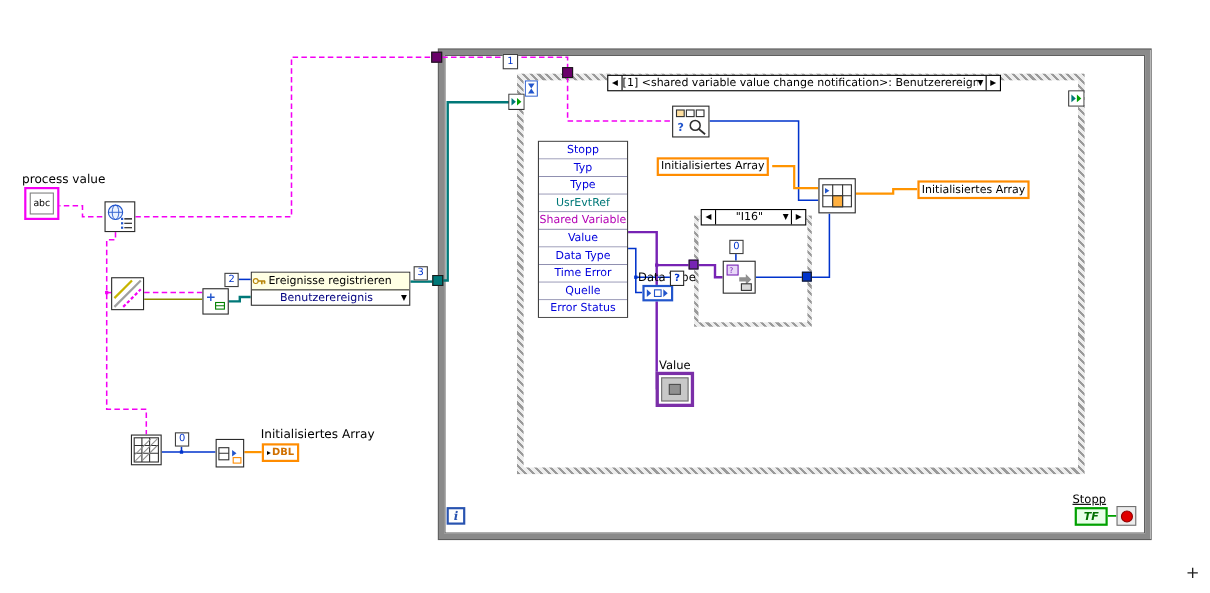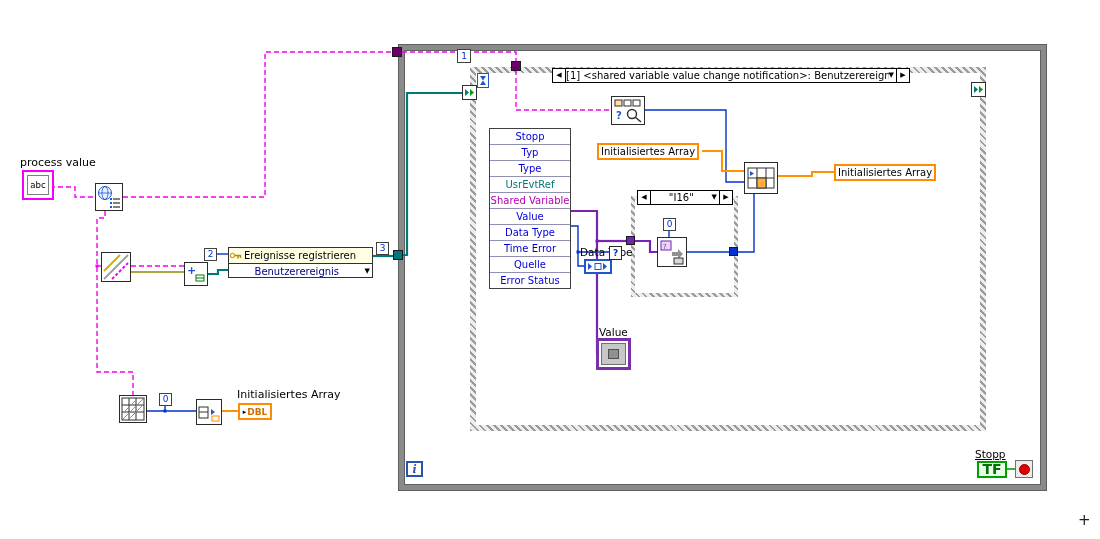--- a/index.html
+++ b/index.html
@@ -274,21 +274,21 @@
       <div style="width:9px;height:8px;background:#909090;border:1px solid #505050;"></div>
     </div>
   </div>
 
   <div class="node" style="left:406px;top:461px;width:17px;height:16px;border:2px solid #2853B0;text-align:center;">
     <span style="font-family:'DejaVu Serif',serif;font-style:italic;font-weight:bold;font-size:11px;color:#2853B0;line-height:12px;">i</span>
   </div>
 
   <div class="lbl" style="left:975px;top:448px;font-size:10.5px;text-decoration:underline;">Stopp</div>
   <div class="node" style="left:977px;top:461px;width:30px;height:17px;border:2px solid #00A000;background:#E8FFE8;text-align:center;">
-    <span style="font-size:14px;font-weight:bold;color:#007000;line-height:13px;">TF</span>
+    <span style="font-size:10px;font-weight:bold;color:#007000;line-height:13px;font-style:italic;">TF</span>
   </div>
   <div style="position:absolute;left:1015px;top:460px;width:18px;height:18px;border:1px solid #707070;background:#ECECEC;box-sizing:border-box;z-index:3;display:flex;align-items:center;justify-content:center;">
     <div style="width:11px;height:11px;border-radius:50%;background:#E00000;border:1px solid #900000;box-sizing:border-box;"></div>
   </div>
 
   <div class="tunnel" style="left:392px;top:47px;width:10px;height:10px;background:#6A006A;"></div>
   <div class="tunnel" style="left:511px;top:61px;width:10px;height:10px;background:#6A006A;"></div>
   <div class="tunnel" style="left:393px;top:250px;width:10px;height:10px;background:#007878;"></div>
   <div class="tunnel" style="left:626px;top:236px;width:9px;height:9px;background:#7723B4;"></div>
   <div class="tunnel" style="left:729px;top:247px;width:9px;height:9px;background:#0033CC;"></div>

